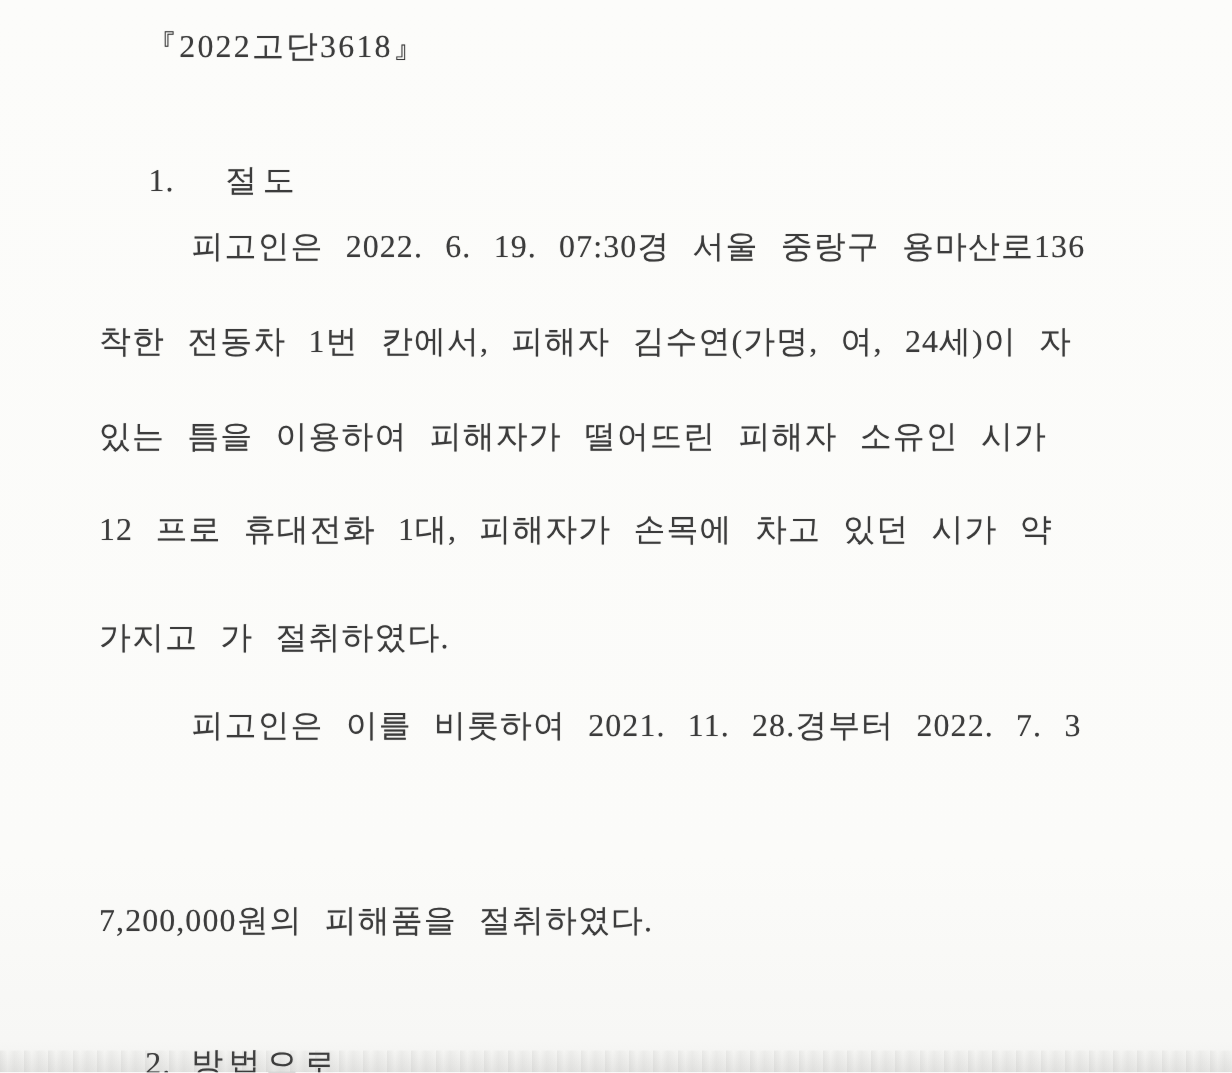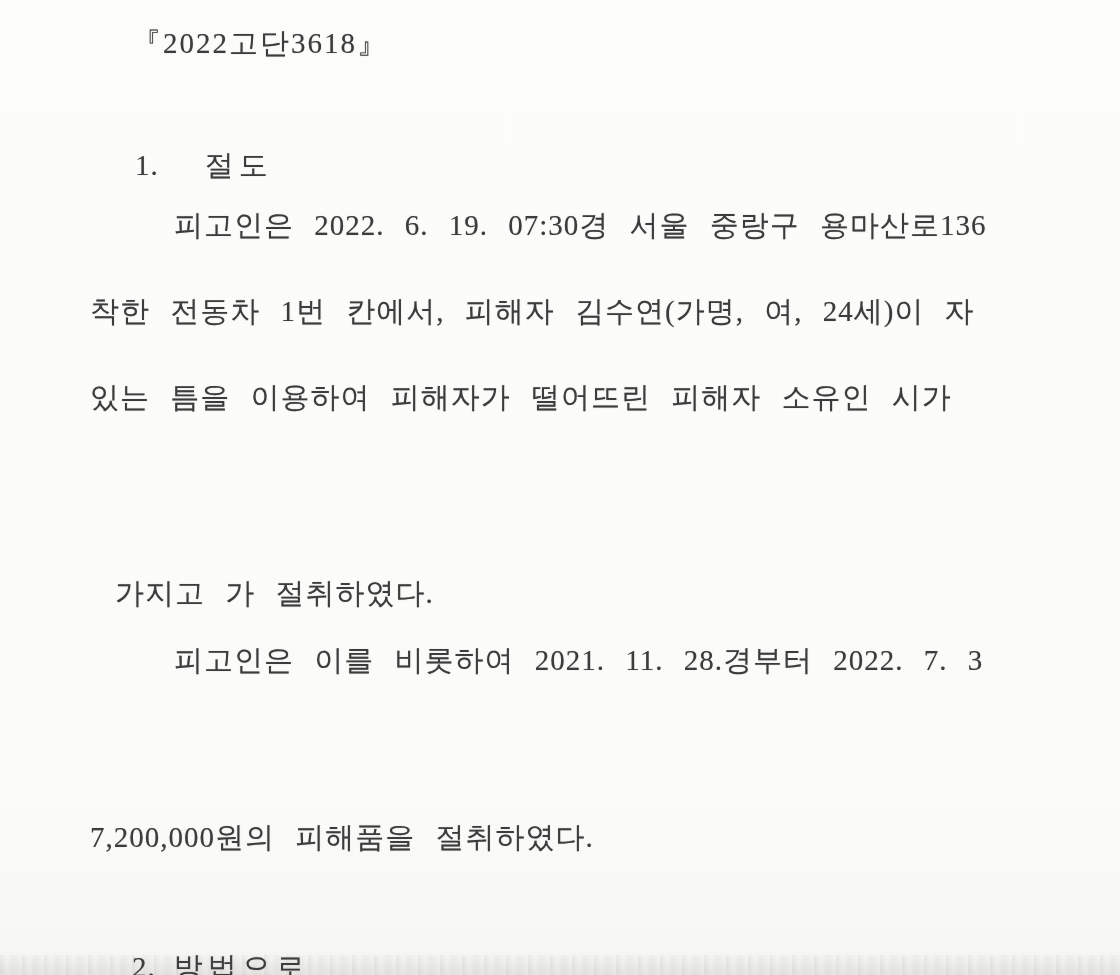--- a/index.html
+++ b/index.html
@@ -47,21 +47,21 @@
   .heading .num   { display: inline-block; }
   .h1 .num        { margin-right: 46px; }
   .h2 .num        { margin-right: 18px; }
   .heading .title { letter-spacing: 5px; }
   .p-first { left: 174px; }
   .p-cont  { left: 90px;  }
   .l-p1-1 { top: 202px; }
   .l-p1-2 { top: 288px; }
   .l-p1-3 { top: 374px; text-align: right; }
   .l-p1-4 { top: 459px; }
-  .l-p1-5 { top: 570px; margin-left: 25px; }
+  .l-p1-5 { top: 557px; }
   .l-p2-1 { top: 637px; }
   .l-p2-2 { top: 727px; }
   .l-p2-3 { top: 814px; }
 </style>
 </head>
 <body>
 
 <div class="scan-page">
 
   <div class="line case-number">『2022고단3618』</div>
@@ -69,20 +69,21 @@
   <div class="line heading h1">
     <span class="num">1.</span><span class="title">절도</span>
   </div>
 
   <div class="line p-first l-p1-1">피고인은 2022. 6. 19. 07:30경 서울 중랑구 용마산로136</div>
 
   <div class="line p-cont l-p1-2">착한 전동차 1번 칸에서, 피해자 김수연(가명, 여, 24세)이 자</div>
 
   <div class="line p-cont l-p1-3">있는 틈을 이용하여 피해자가 떨어뜨린 피해자 소유인 시가</div>
 
+  <div class="line p-cont l-p1-4">12 프로 휴대전화 1대, 피해자가 손목에 차고 있던 시가 약</div>
 
   <div class="line p-cont l-p1-5">가지고 가 절취하였다.</div>
 
   <div class="line p-first l-p2-1">피고인은 이를 비롯하여 2021. 11. 28.경부터 2022. 7. 3</div>
 
 
   <div class="line p-cont l-p2-3">7,200,000원의 피해품을 절취하였다.</div>
 
   <div class="line heading h2">
     <span class="num">2.</span><span class="title">방법으로</span>

